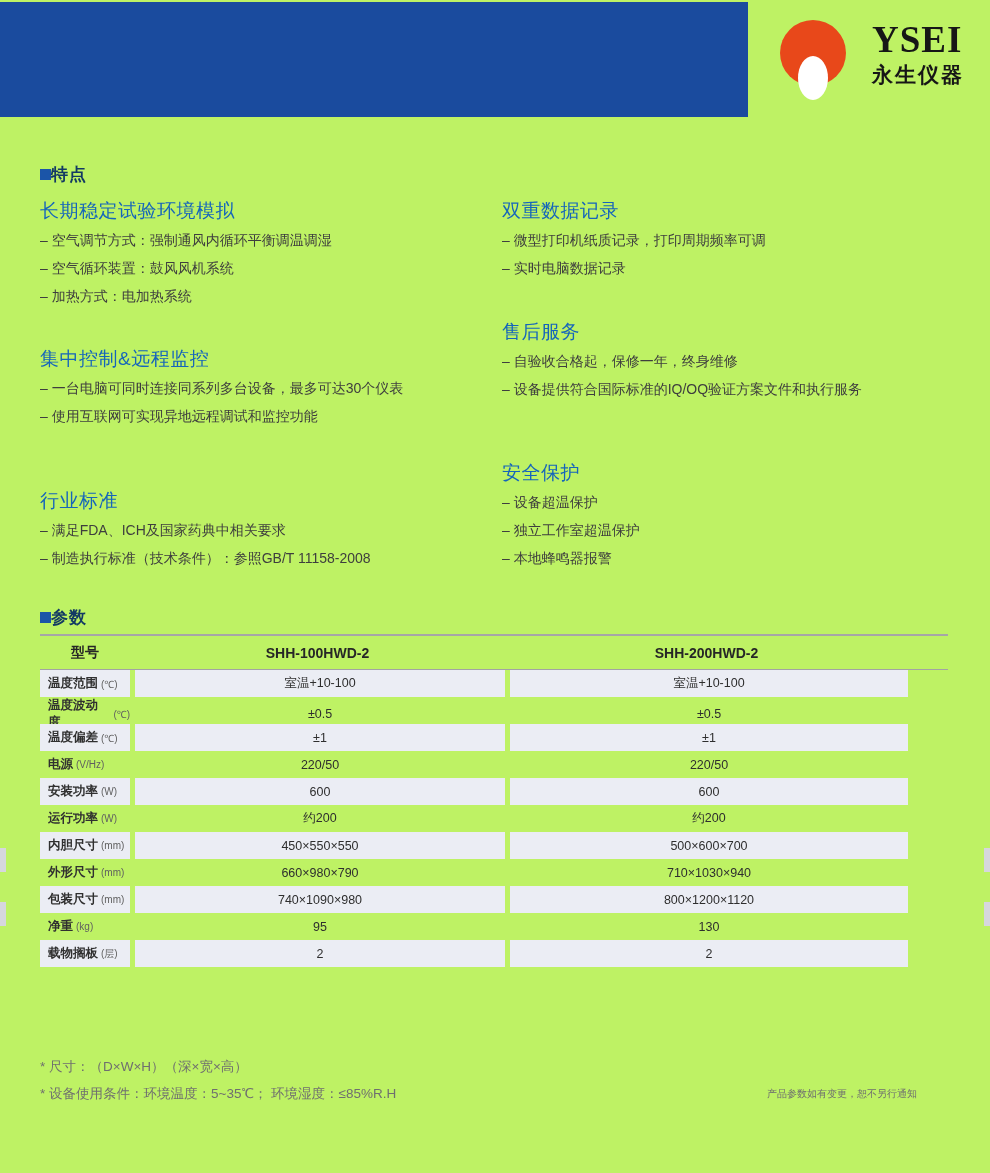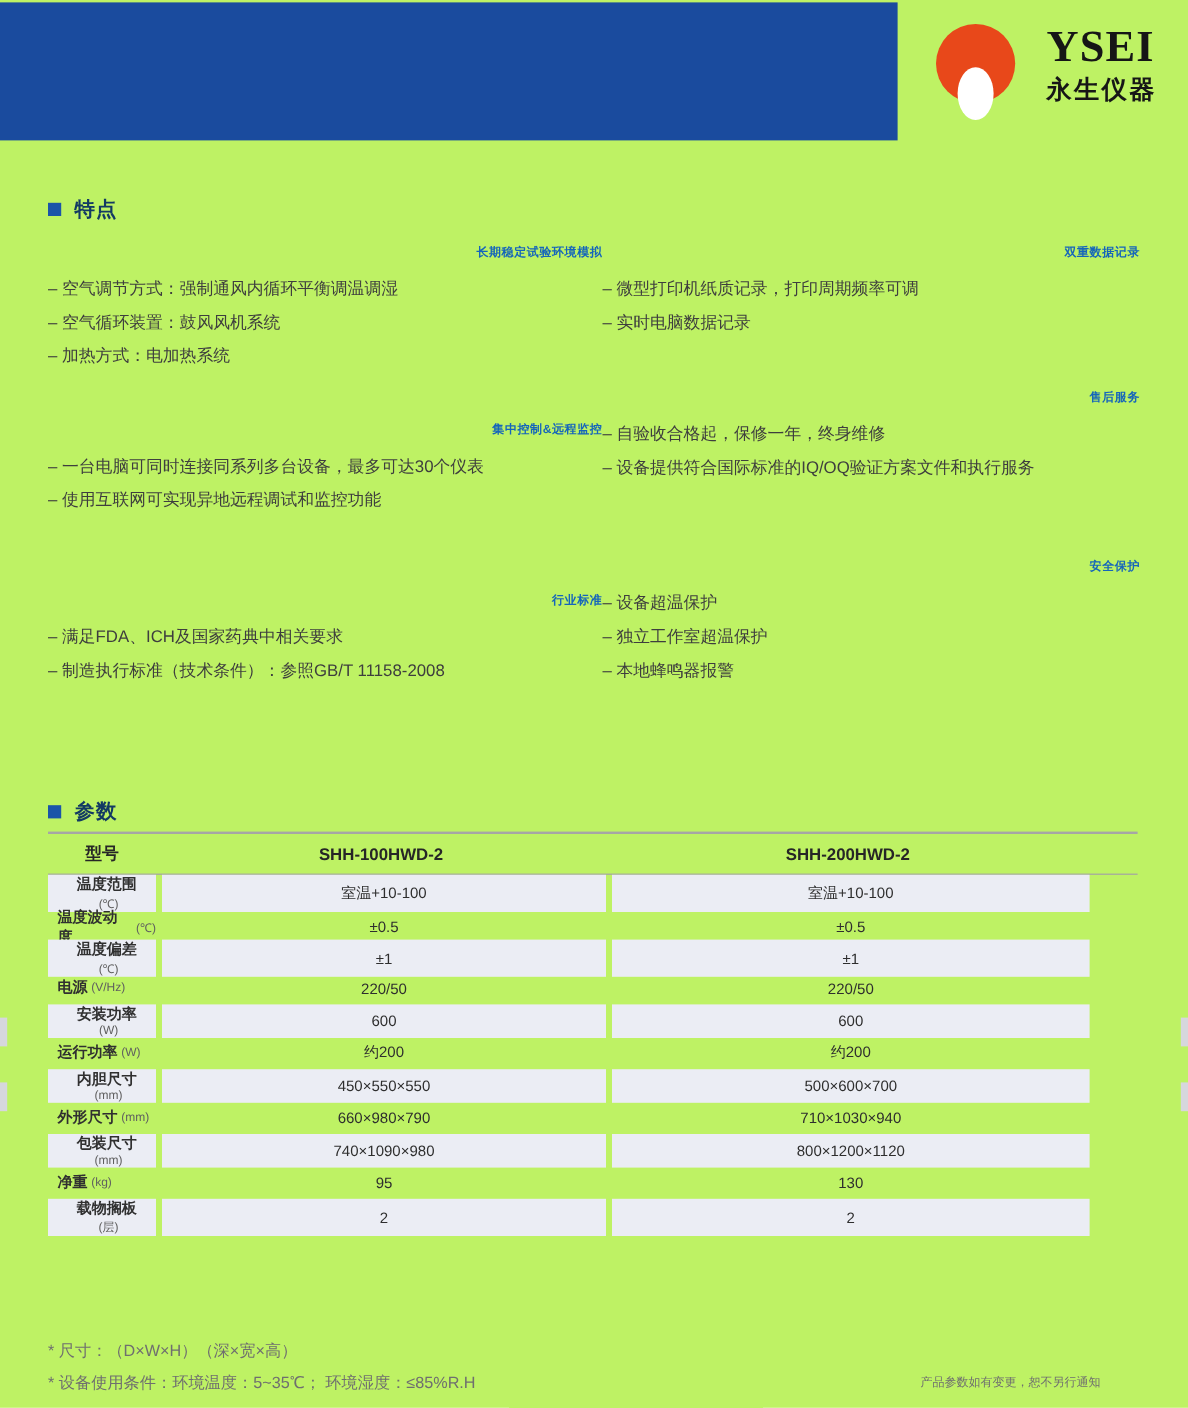--- a/index.html
+++ b/index.html
@@ -10,47 +10,47 @@
   
   .band { position:absolute; left:0; top:2px; width:748px; height:115px; background:#1a4b9e; }
   .logo { position:absolute; left:780px; top:18px; width:200px; height:92px; }
   .logo svg { position:absolute; left:0; top:2px; }
   .logo-text { position:absolute; left:92px; top:2px; font-family:"Liberation Serif", serif; color:#161616; }
   .logo-name { font-size:37px; font-weight:bold; letter-spacing:1px; line-height:40px; }
   .logo-sub  { font-size:21px; font-weight:bold; letter-spacing:2px; line-height:26px; margin-top:2px; }
 
   
   .content { position:absolute; left:0; top:117px; width:990px; padding:0 40px; }
-  .sec-title { display:flex; align-items:center; gap:11px; height:22px;text-align:center; }
+  .sec-title { display:flex; align-items:center; height:22px;text-align:center; }
   .sec-title .sq { width:11px; height:11px; background:#1b55a8; }
   .sec-title .txt { font-size:17px; font-weight:bold; color:#133a63; letter-spacing:1px; }
   .features-title { margin-top:46px; }
 
   .cols { display:flex; margin-top:16px; }
   .col { width:462px; }
   .col:last-child { width:448px; }
-  .grp-h { font-size:10px; font-weight:bold; color:#1565bb; line-height:20px; margin-bottom:5px; letter-spacing:0.5px;text-align:right; }
+  .grp-h { font-size:19px; font-weight:normal; color:#1565bb; line-height:20px; margin-bottom:5px; letter-spacing:0.5px; }
   .grp-items div { font-size:14px; line-height:28px; color:#3e3e3e; }
   .col-left  .grp:nth-child(2) { margin-top:39px; }
   .col-left  .grp:nth-child(3) { margin-top:61px; }
   .col-right .grp:nth-child(2) { margin-top:40px; }
   .col-right .grp:nth-child(3) { margin-top:60px; }
 
   
-  .params-title { margin-top:93px; }
+  .params-title { margin-top:34px; }
   .spec-table { margin-top:6px; width:908px; border-top:2px solid #a6a6a6; }
   .t-row { display:grid; grid-template-columns:90px 370px 398px; column-gap:5px; height:27px; }
   .t-head { height:34px; border-bottom:1px solid #a3a3a3; grid-template-columns:90px 375px 403px; column-gap:0; }
   .t-row > div { display:flex; align-items:center; }
   .t-head > div { justify-content:center; font-size:14px; font-weight:bold; color:#262626; }
   .cell-label { padding-left:8px; }
   .cell-label .lbl { font-size:12.5px; font-weight:bold; color:#303030; }
   .cell-label .unit { font-size:10px; color:#5f5f5f; margin-left:3px; }
   .cell-val { justify-content:center; font-size:12.5px; color:#2e2e2e; }
-  .striped > div { background:#ebedf4;flex-direction:column; }
+  .striped > div { background:#ebedf4; }
 
   
   .bleed { position:absolute; width:6px; height:24px; background:#d6d7dd; }
 
   
   .footer { display:flex; justify-content:space-between; align-items:flex-end; margin-top:86px; }
   .notes div { font-size:13.5px; line-height:27px; color:#6f6f6f; }
   .disclaimer { font-size:10px; color:#6f6f6f; margin-right:33px; line-height:27px; }
 </style>
 </head>

